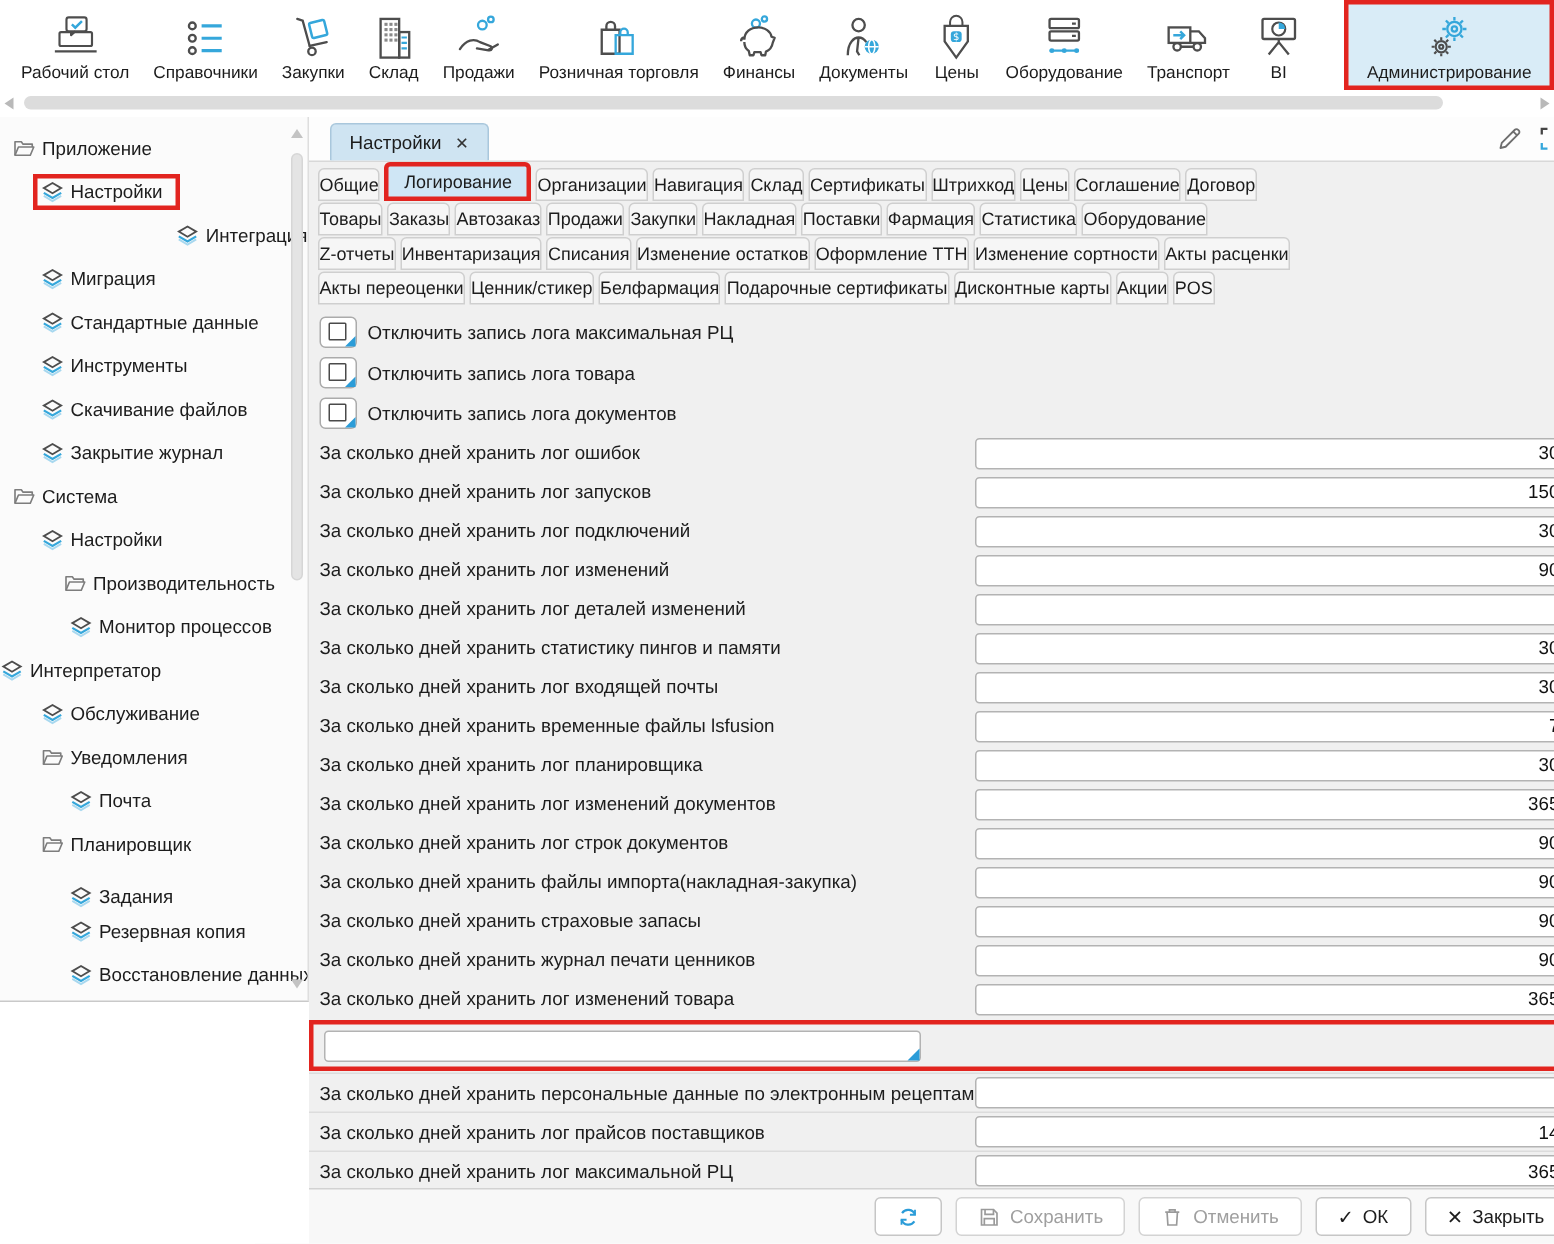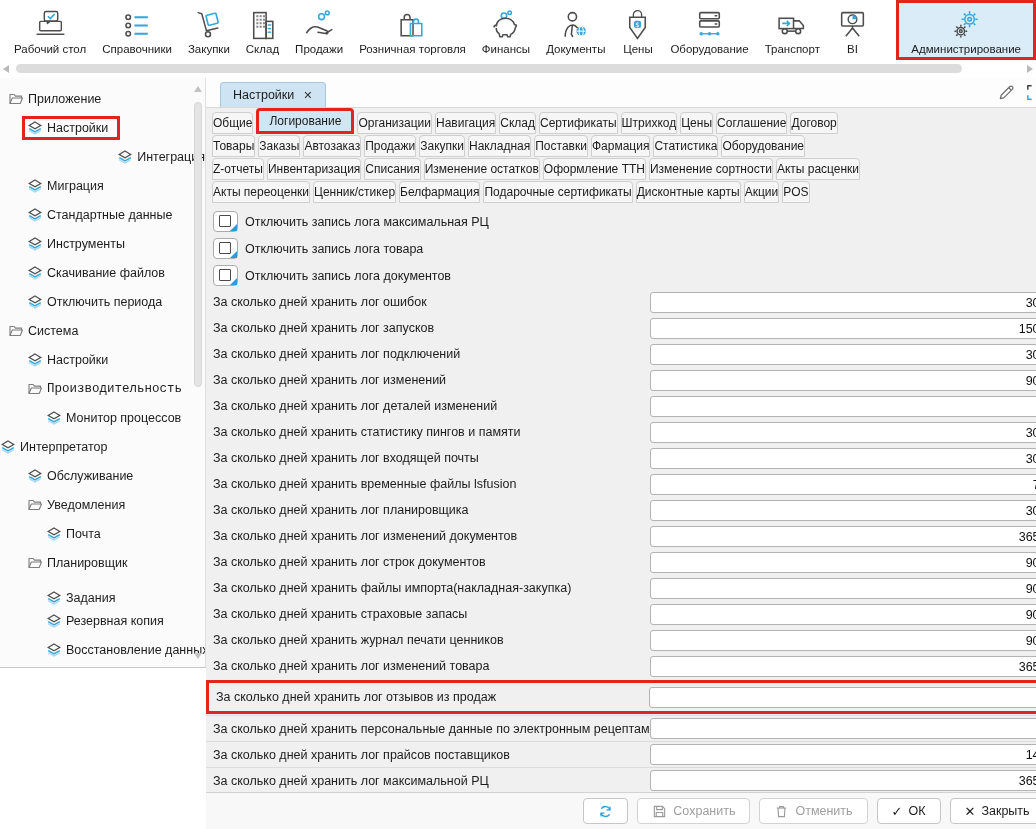--- a/index.html
+++ b/index.html
@@ -395,21 +395,21 @@
           </div>
           <div class="tree-item" style="padding-left: 27px;">
             <span class="tree-inner">
               <span class="tree-icon">
                 <svg viewBox="0 0 16 16" fill="none">
                   <path d="M2.2 8.6 L8 12 13.8 8.6" stroke="#35a7db" stroke-width="1.5"></path>
                   <path d="M2.2 10.6 L8 14 13.8 10.6" stroke="#a8d8ef" stroke-width="1.3"></path>
                   <path d="M8 2 L13.8 5.4 8 8.8 2.2 5.4 Z" stroke="#4d4d4d" stroke-width="1.2" fill="#fbfbfb"></path>
                 </svg>
               </span>
-              <span class="tree-label">Отключить периода</span>
+              <span class="tree-label">Закрытие журнал</span>
             </span>
           </div>
           <div class="tree-item" style="padding-left: 8px;">
             <span class="tree-inner">
               <span class="tree-icon">
                 <svg viewBox="0 0 16 16" fill="none" stroke="#7d7d7d" stroke-width="1.1" stroke-linejoin="round">
                   <path d="M2 12.5 V3.5 h4.2 l1.2 1.6 H13.5 V7"></path>
                   <path d="M2 12.5 l2.3 -5.5 h10.2 l-2.3 5.5 Z"></path>
                 </svg>
               </span>
@@ -421,21 +421,21 @@
               <span class="tree-icon">
                 <svg viewBox="0 0 16 16" fill="none">
                   <path d="M2.2 8.6 L8 12 13.8 8.6" stroke="#35a7db" stroke-width="1.5"></path>
                   <path d="M2.2 10.6 L8 14 13.8 10.6" stroke="#a8d8ef" stroke-width="1.3"></path>
                   <path d="M8 2 L13.8 5.4 8 8.8 2.2 5.4 Z" stroke="#4d4d4d" stroke-width="1.2" fill="#fbfbfb"></path>
                 </svg>
               </span>
               <span class="tree-label">Настройки</span>
             </span>
           </div>
-          <div class="tree-item" style="padding-left: 27px; font-family: Liberation Mono, monospace;">
+          <div class="tree-item" style="padding-left: 42px;">
             <span class="tree-inner">
               <span class="tree-icon">
                 <svg viewBox="0 0 16 16" fill="none" stroke="#7d7d7d" stroke-width="1.1" stroke-linejoin="round">
                   <path d="M2 12.5 V3.5 h4.2 l1.2 1.6 H13.5 V7"></path>
                   <path d="M2 12.5 l2.3 -5.5 h10.2 l-2.3 5.5 Z"></path>
                 </svg>
               </span>
               <span class="tree-label">Производительность</span>
             </span>
           </div>
@@ -703,21 +703,20 @@
             </div>
             <div class="field-row">
               <div class="f-label">За сколько дней хранить журнал печати ценников</div>
               <div class="f-input"><input value="90" style=""></div>
             </div>
             <div class="field-row">
               <div class="f-label">За сколько дней хранить лог изменений товара</div>
               <div class="f-input"><input value="365" style=""></div>
             </div>
             <div class="field-row sep hl">
-              <div class="f-label">За сколько дней хранить лог отзывов из продаж</div>
               <div class="f-input"><input style=""></div>
             </div>
             <div class="field-row sep">
               <div class="f-label">За сколько дней хранить персональные данные по электронным рецептам</div>
               <div class="f-input"><input style=""></div>
             </div>
             <div class="field-row sep">
               <div class="f-label">За сколько дней хранить лог прайсов поставщиков</div>
               <div class="f-input"><input value="14" style=""></div>
             </div>

